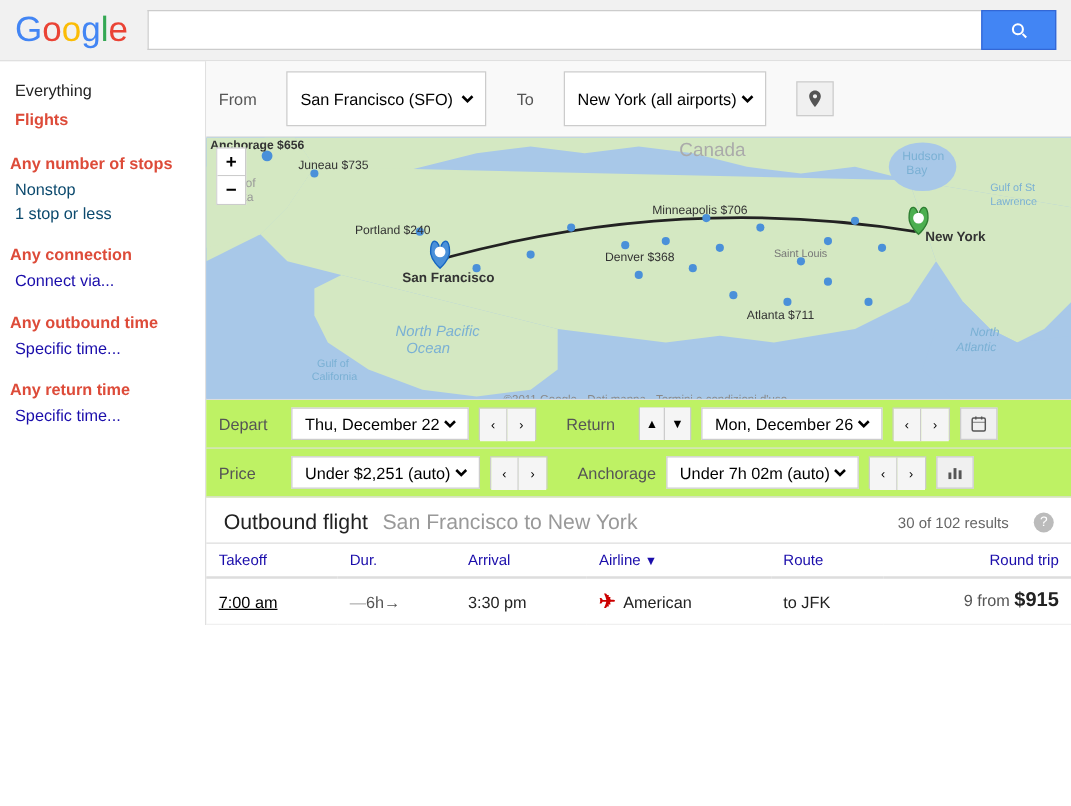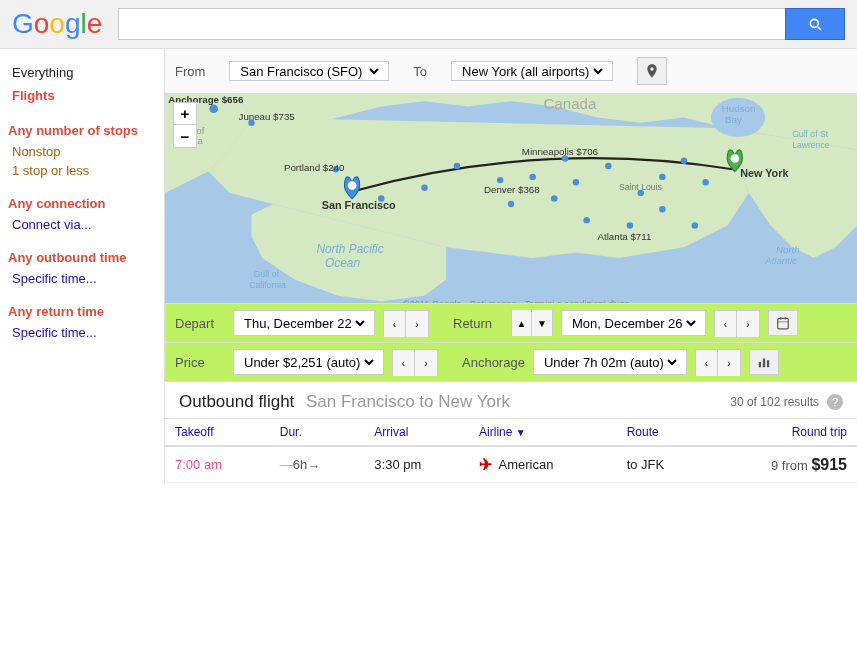--- a/index.html
+++ b/index.html
@@ -30,34 +30,34 @@
 
     
     #sidebar {
       width: 165px; min-width: 165px; padding: 12px 8px; border-right: 1px solid #e0e0e0;
       font-size: 13px;
     }
     .sidebar-nav-item { padding: 4px 4px; cursor: pointer; color: #222; display: block; }
     .sidebar-nav-item.active { color: #dd4b39; font-weight: bold; }
     .sidebar-section { margin-top: 16px; }
     .sidebar-section-title { color: #dd4b39; font-weight: bold; margin-bottom: 4px; }
-    .sidebar-option { padding: 2px 4px; cursor: pointer; color: #a16207; display: block; }
+    .sidebar-option { padding: 2px 4px; cursor: pointer; color: #0c4a6e; display: block; }
     .sidebar-option.link-style { color: #1a0dab; cursor: pointer; }
 
     
     #content { flex: 1; padding: 0; }
 
     
     #from-to-bar {
       display: flex; align-items: center; padding: 8px 10px; gap: 24px;
       background: #f9f9f9; border-bottom: 1px solid #ddd;
     }
     .from-to-label { font-size: 13px; color: #555; }
     .from-to-select {
-      height: 20px; border: 1px solid #ccc; padding: 0 6px; font-size: 13px;
+      height: 44px; border: 1px solid #ccc; padding: 0 6px; font-size: 13px;
       background: #fff; cursor: pointer; min-width: 160px;
       display: flex; align-items: center; justify-content: space-between;
       position: relative;
     }
     .from-to-select select {
       border: none; background: transparent; font-size: 13px; outline: none;
       width: 100%; cursor: pointer;
     }
     #location-btn {
       width: 30px; height: 28px; border: 1px solid #ccc; background: #f0f0f0;
@@ -96,37 +96,37 @@
     .cal-btn {
       width: 30px; height: 26px; border: 1px solid #ccc; background: #f0f0f0;
       cursor: pointer; display: flex; align-items: center; justify-content: center;
     }
 
     
     #results-header {
       display: flex; justify-content: space-between; align-items: center;
       padding: 10px 14px 6px; border-bottom: 1px solid #ddd;
     }
-    #results-count { font-size: 12px; color: #666; display: flex; align-items: center; gap: 8px; text-align: right; }
+    #results-count { font-size: 12px; color: #666; display: flex; align-items: center; gap: 20px; text-align: right; }
     #results-count .help-icon {
       width: 16px; height: 16px; border-radius: 50%; background: #bbb; color: #fff;
       font-size: 11px; display: flex; align-items: center; justify-content: center; cursor: pointer;
     }
 
     
     #flights-table { width: 100%; border-collapse: collapse; }
     #flights-table thead tr { border-bottom: 2px solid #ddd; }
     #flights-table thead th {
       padding: 6px 10px; font-size: 12px; font-weight: normal; color: #1a0dab;
       text-align: left; cursor: pointer;
     }
     #flights-table thead th .sort-arrow { font-size: 10px; }
     #flights-table tbody tr { border-bottom: 1px solid #f0f0f0; }
     #flights-table tbody td { padding: 8px 10px; font-size: 13px; }
-    td.takeoff { color: #ec4899; }
+    td.takeoff { color: #000000; text-decoration: underline; }
     td.duration { color: #555; font-size: 12px; }
     td.arrival { color: #222; }
     td.route { color: #222; }
     td.roundtrip { text-align: right; color: #555; font-size: 13px; }
     td.roundtrip strong { font-size: 16px; color: #222; }
   </style>
 </head>
 <body>
 
 <div id="header">

